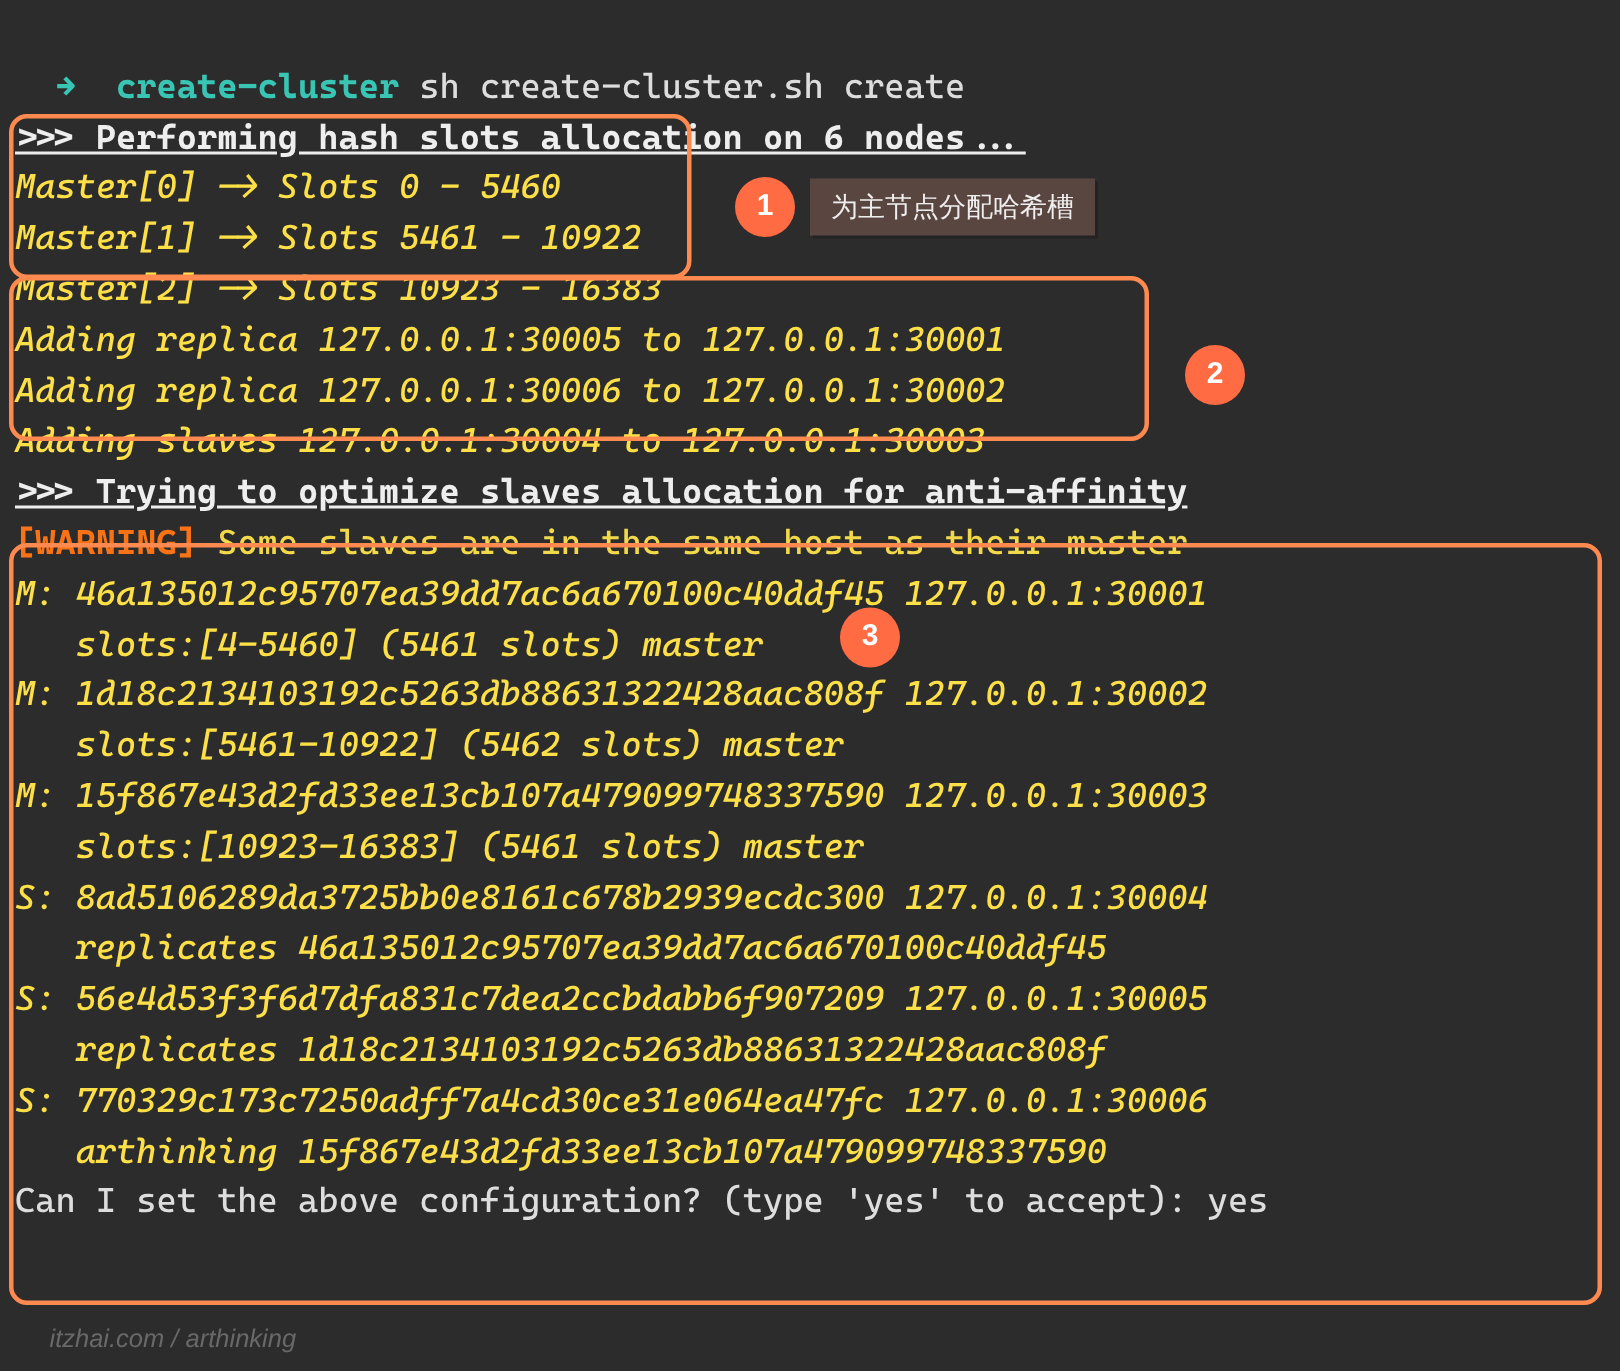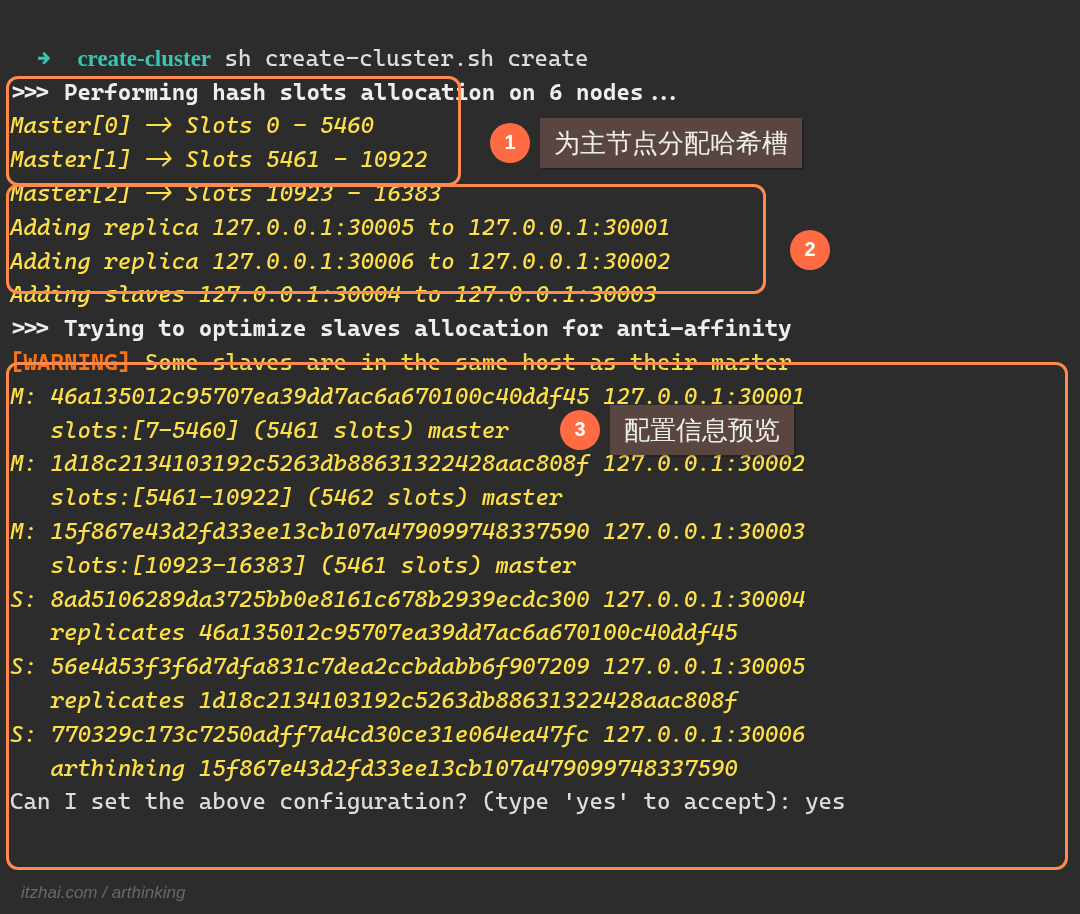--- a/index.html
+++ b/index.html
@@ -9,23 +9,23 @@
       background: #2c2c2c;
       font-family: "Cascadia Code", "Fira Code", "Consolas", monospace;
       font-size: 23px;
       line-height: 1.47;
       padding: 8px 10px;
       position: relative;
       color: #c99a7a;
     }
     .line { white-space: pre; position: relative; }
     .prompt-arrow { color: #39c5b4; font-weight: bold; }
-    .prompt-dir { color: #39c5b4; font-weight: bold; font-family: Liberation Serif, serif; }
+    .prompt-dir { color: #39c5b4; font-weight: bold; }
     .prompt-cmd { color: #ddd; margin-top: 20px; }
-    .bold-white { color: #eee; font-weight: bold; }
+    .bold-white { color: #eee; font-weight: bold; text-decoration: underline; }
     .faded { color: #fde047; font-style: italic; }
     .warn-bracket { color: #f97316; font-weight: bold; }
     .warn-text { color: #f2d94a; font-weight: normal; }
     .white { color: #ddd; margin-top: 48px; }
 
     .box {
       position: absolute;
       border: 3px solid #ff8a50;
       border-radius: 12px;
       pointer-events: none;
@@ -51,31 +51,31 @@
       display: flex;
       align-items: center;
       justify-content: center;
       font-size: 20px;
       font-family: sans-serif;
     }
     .callout .label {
       background: #5a4640;
       color: #eee;
       padding: 6px 14px;
-      font-size: 26px;
+      font-size: 18px;
       font-family: "Microsoft YaHei", sans-serif;
       box-shadow: 2px 2px 0 rgba(0,0,0,0.2);
     }
     .c1 { left: 490px; top: 118px; }
     .c2 { left: 790px; top: 230px; }
     .c3 { left: 560px; top: 405px; }
 
     .watermark {
       position: absolute;
-      left: 21px;
+      left: 33px;
       bottom: 8px;
       color: #9a9a9a;
       opacity: 0.55;
       font-family: cursive, sans-serif;
       font-size: 17px;
       font-style: italic;
     }
   </style>
 </head>
 <body>
@@ -92,21 +92,21 @@
 
 <div class="line faded">Adding replica 127.0.0.1:30005 to 127.0.0.1:30001</div>
 <div class="line faded">Adding replica 127.0.0.1:30006 to 127.0.0.1:30002</div>
 <div class="line faded">Adding slaves 127.0.0.1:30004 to 127.0.0.1:30003</div>
 
 <div class="line bold-white">&gt;&gt;&gt; Trying to optimize slaves allocation for anti-affinity</div>
 
 <div class="line"><span class="warn-bracket">[WARNING]</span><span class="warn-text"> Some slaves are in the same host as their master</span></div>
 
 <div class="line faded">M: 46a135012c95707ea39dd7ac6a670100c40ddf45 127.0.0.1:30001</div>
-<div class="line faded">   slots:[7-5460] (5461 slots) master</div>
+<div class="line faded">   slots:[4-5460] (5461 slots) master</div>
 <div class="line faded">M: 1d18c2134103192c5263db88631322428aac808f 127.0.0.1:30002</div>
 <div class="line faded">   slots:[5461-10922] (5462 slots) master</div>
 <div class="line faded">M: 15f867e43d2fd33ee13cb107a479099748337590 127.0.0.1:30003</div>
 <div class="line faded">   slots:[10923-16383] (5461 slots) master</div>
 <div class="line faded">S: 8ad5106289da3725bb0e8161c678b2939ecdc300 127.0.0.1:30004</div>
 <div class="line faded">   replicates 46a135012c95707ea39dd7ac6a670100c40ddf45</div>
 <div class="line faded">S: 56e4d53f3f6d7dfa831c7dea2ccbdabb6f907209 127.0.0.1:30005</div>
 <div class="line faded">   replicates 1d18c2134103192c5263db88631322428aac808f</div>
 <div class="line faded">S: 770329c173c7250adff7a4cd30ce31e064ea47fc 127.0.0.1:30006</div>
 <div class="line faded">   arthinking 15f867e43d2fd33ee13cb107a479099748337590</div>
@@ -119,16 +119,15 @@
 
 <div class="callout c1">
   <div class="num">1</div>
   <div class="label">为主节点分配哈希槽</div>
 </div>
 <div class="callout c2">
   <div class="num">2</div>
 </div>
 <div class="callout c3">
   <div class="num">3</div>
-  <div class="label">配置信息预览</div>
 </div>
 
 <div class="watermark">itzhai.com / arthinking</div>
 
 </body></html>

